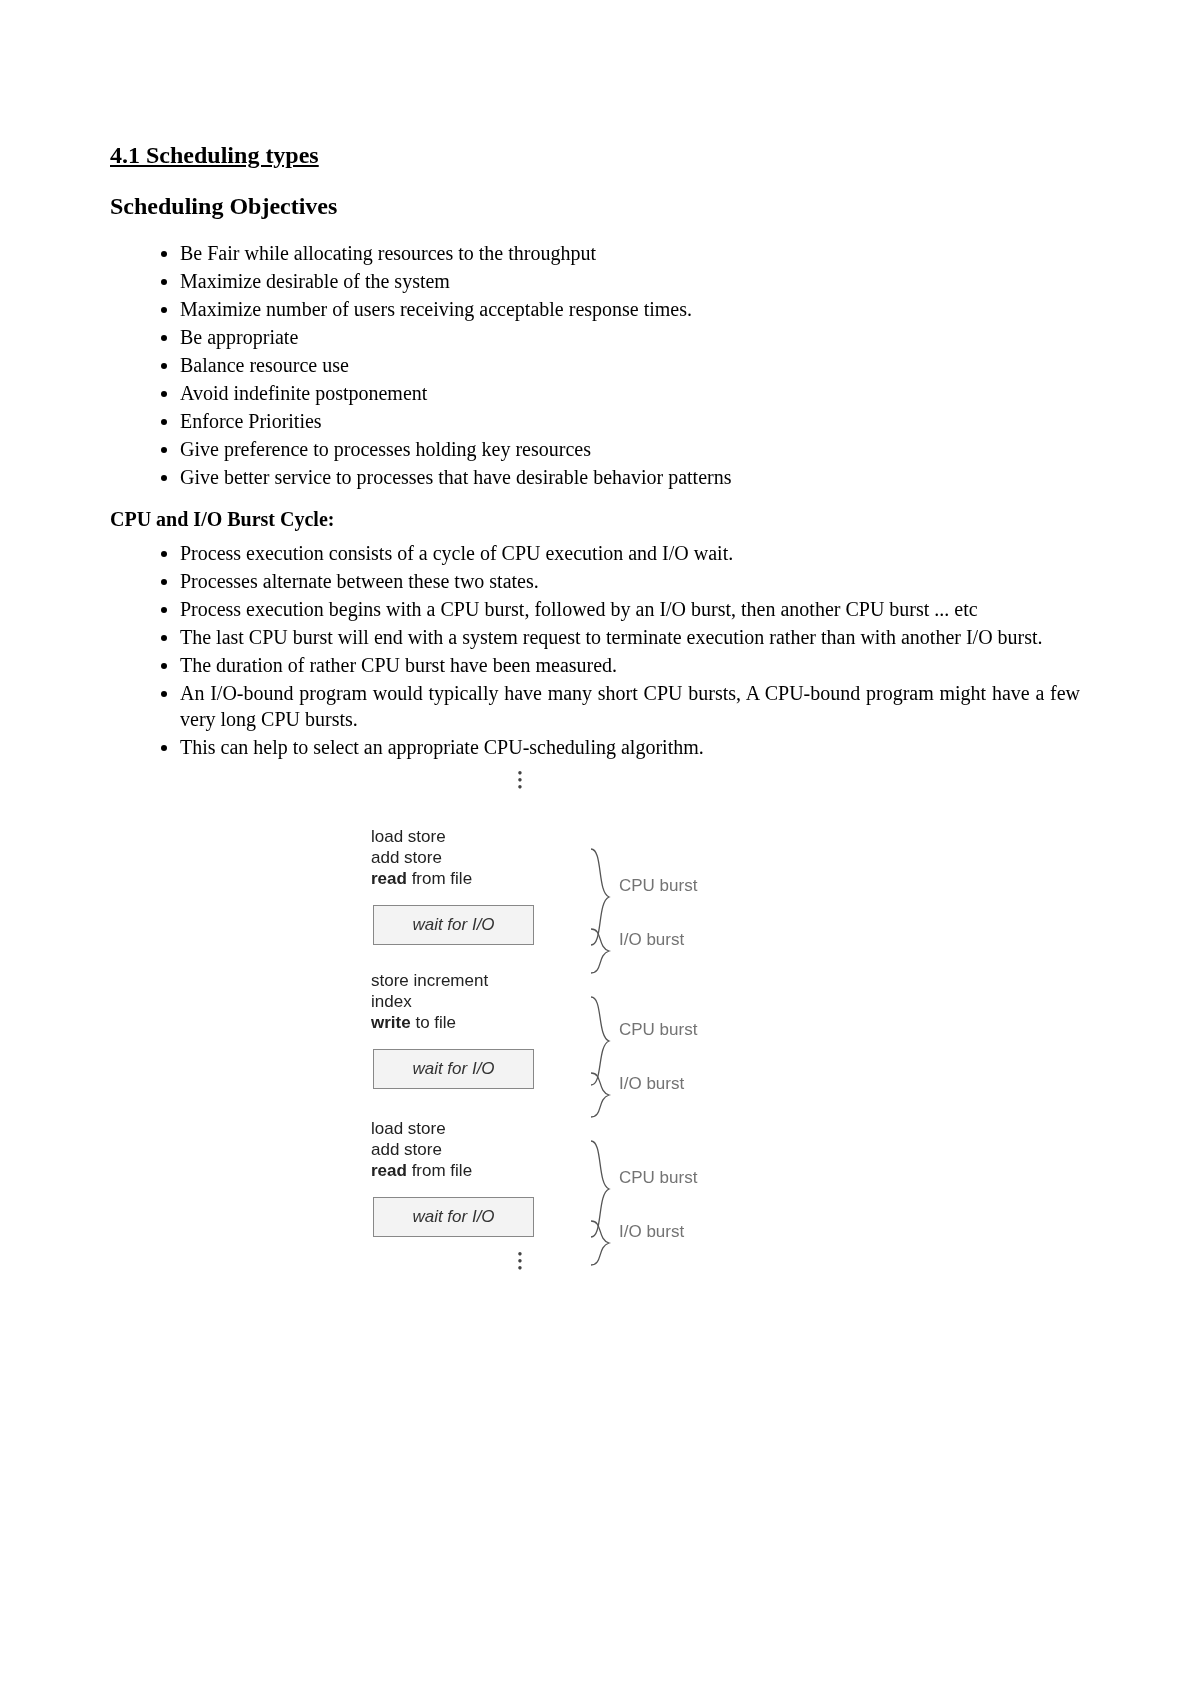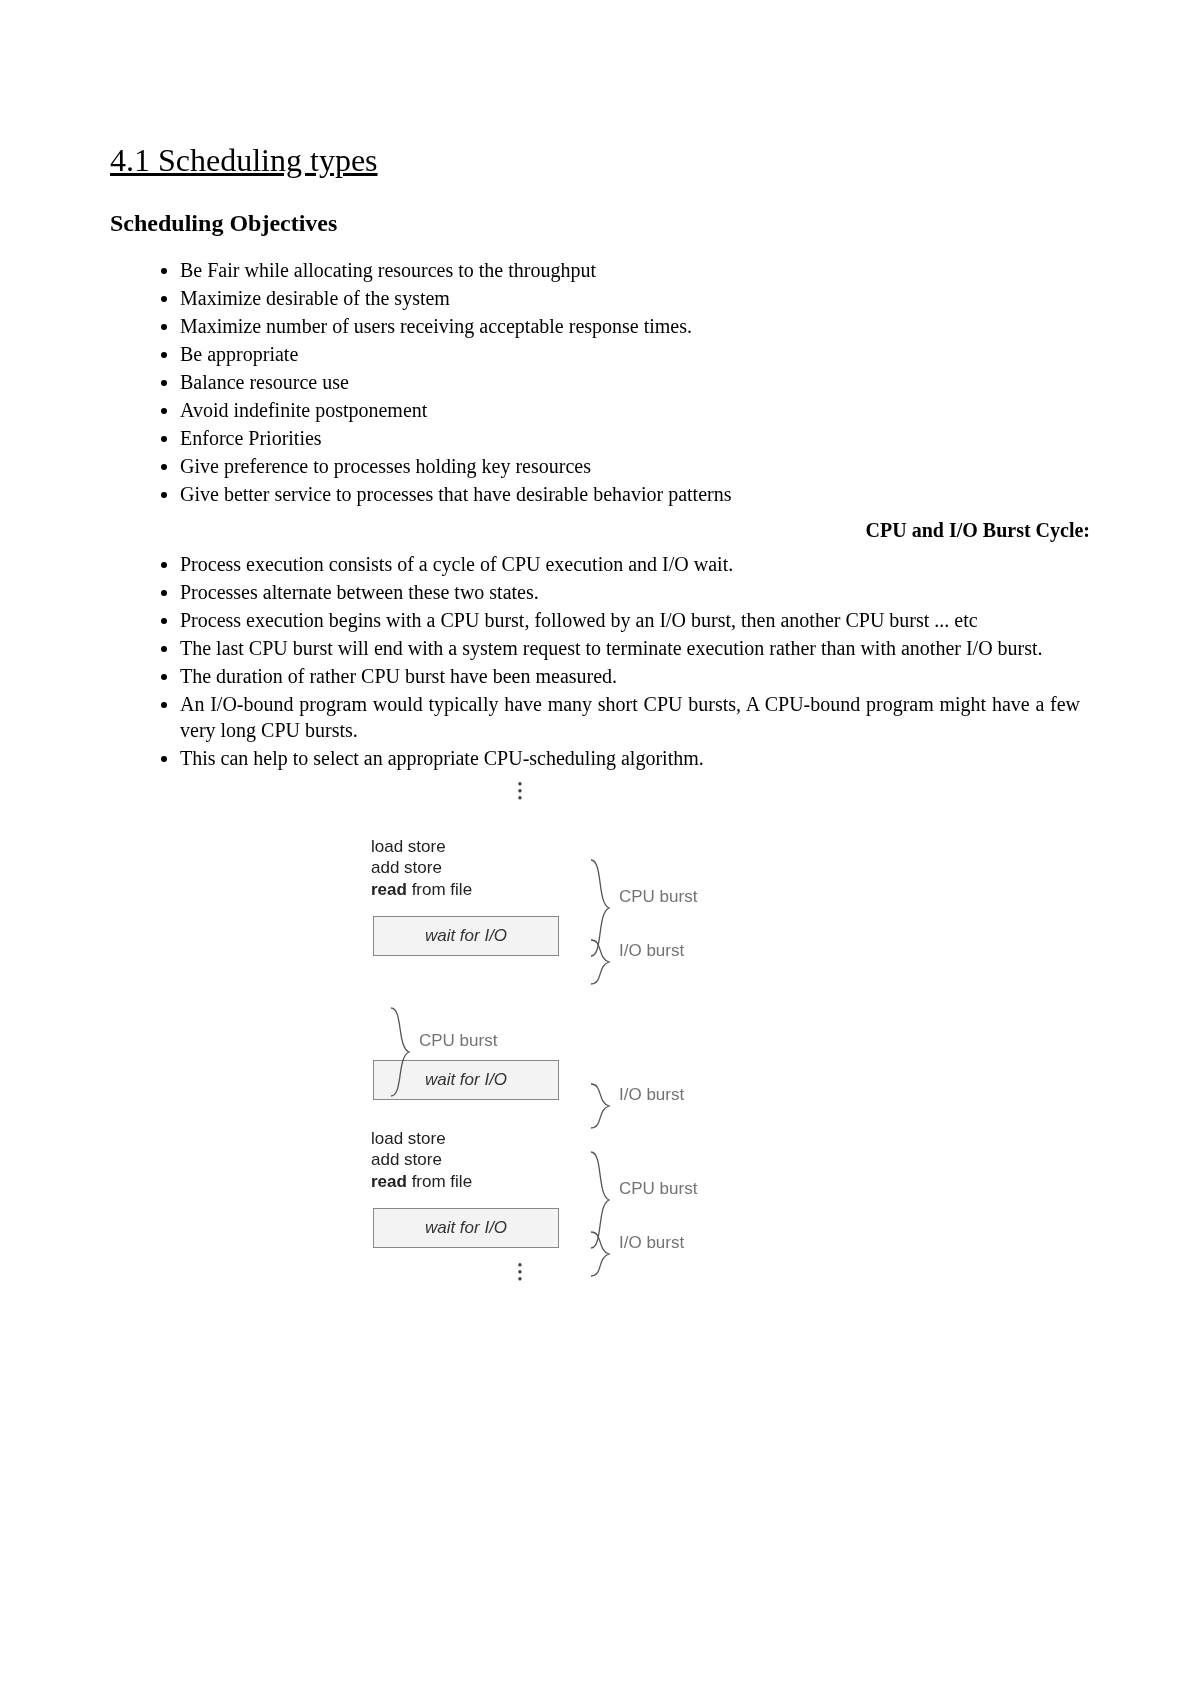--- a/index.html
+++ b/index.html
@@ -6,36 +6,35 @@
     body {
       font-family: "Times New Roman", Times, serif;
       background: #fff;
       color: #000;
       width: 1200px;
       padding: 140px 110px 60px 110px;
       font-size: 20px;
       line-height: 1.3;
     }
     .section-title {
-      font-weight: normal;
+      font-weight: bold;
       text-decoration: underline;
-      font-size: 32px;
-      margin-bottom: 26px;
+      font-size: 24px;
+      margin-bottom: 20px;
     }
     .subheading {
       font-weight: bold;
       font-size: 24px;
       margin-bottom: 18px;
     }
     .subheading2 {
       font-weight: bold;
       font-size: 20px;
-      margin-top: 10px;
+      margin-top: 16px;
       margin-bottom: 8px;
-      text-align: right;
     }
     ul.bullets {
       list-style: disc;
       padding-left: 70px;
       margin-bottom: 10px;
     }
     ul.bullets li {
       margin-bottom: 2px;
       text-align: justify;
       padding-right: 10px;
@@ -74,21 +73,21 @@
     }
     .waitbox {
       border: 1px solid #888;
       background: #f3f3f3;
       padding: 8px 0;
       text-align: center;
       font-family: Arial, Helvetica, sans-serif;
       font-style: italic;
       font-size: 17px;
       color:#333;
-      width: 186px;
+      width: 161px;
       margin: 6px 0 6px 8px;
     }
     .brace {
       position:absolute;
       left:24px;
       top:50%;
       transform: translateY(-50%);
       font-size: 0;
     }
     svg.brace-svg { overflow: visible; }
@@ -160,20 +159,27 @@
       <span class="brace">
         <svg class="brace-svg" width="22" height="48">
             <path d="M2,2 C14,2 8,20 20,24 C8,28 14,46 2,46" fill="none" stroke="#555" stroke-width="1.3"></path>
           </svg>
       </span>
     </div>
     <div class="labelcol">I/O burst</div>
   </div>
 
   <div class="row cpublk2">
+    <div class="boxcol">
+      <div class="codeblock">
+        <div>store increment</div>
+        <div>index</div>
+        <div><b>write</b><span> to file</span></div>
+      </div>
+    </div>
     <div class="bracketcol">
       <span class="brace">
         <svg class="brace-svg" width="22" height="92">
             <path d="M2,2 C14,2 8,41 20,46 C8,51 14,90 2,90" fill="none" stroke="#555" stroke-width="1.3"></path>
           </svg>
       </span>
     </div>
     <div class="labelcol">CPU burst</div>
   </div>
 

